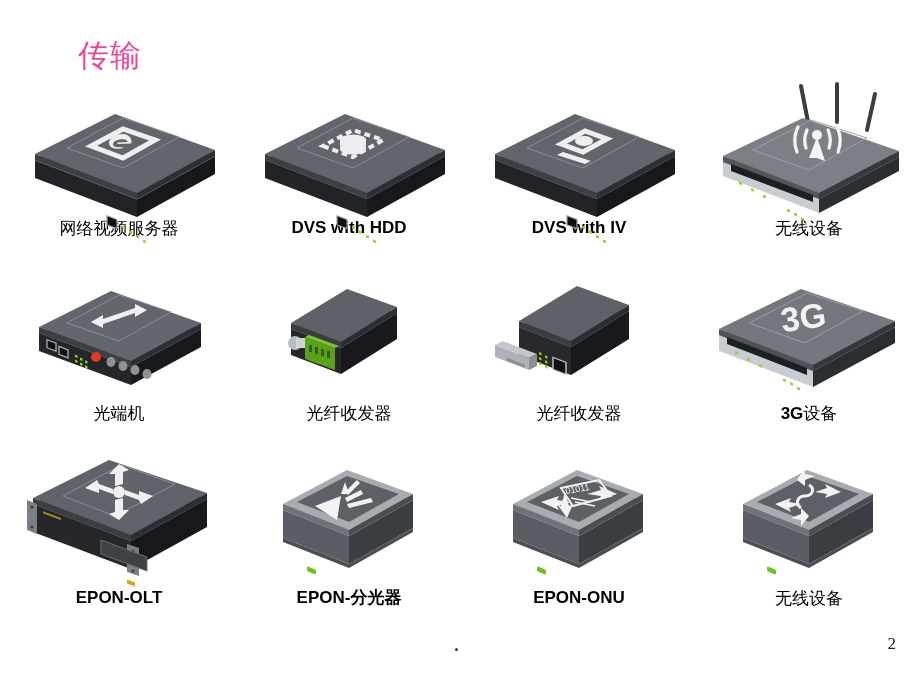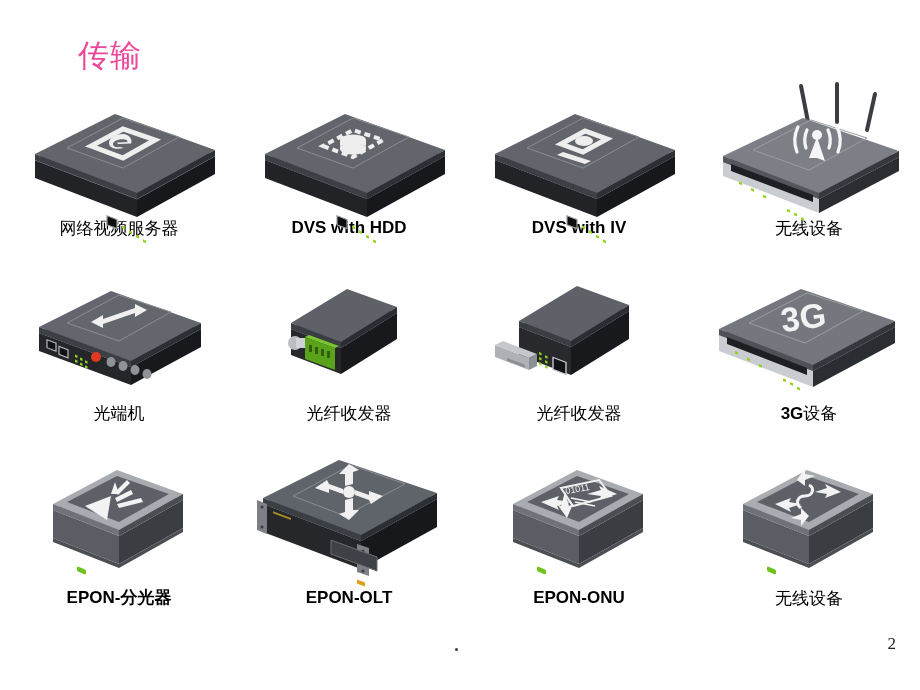--- a/index.html
+++ b/index.html
@@ -361,46 +361,20 @@
         <div class="caption"><span class="b">3G</span><span class="cjk">设备</span></div>
       </div>
     </div>
 
     <div class="row">
 
       <div class="cell">
         <div class="art">
           <svg width="200" height="135" viewBox="0 0 200 135">
             <g>
-              <polygon points="34,58 34,86 100,112 100,84" fill="#5a5e64"></polygon>
-              <polygon points="100,84 100,112 164,76 164,48" fill="#3a3d42"></polygon>
-              <polygon points="34,58 100,84 164,48 98,24" fill="#9da1a6"></polygon>
-              <polygon points="34,52 100,78 164,42 98,18" fill="#a8acb1"></polygon>
-              <polygon points="34,52 34,58 100,84 100,78" fill="#6f7379"></polygon>
-              <polygon points="100,78 100,84 164,48 164,42" fill="#4a4d52"></polygon>
-              <polygon points="48,50 100,70 150,42 98,24" fill="#5d6167"></polygon>
-              <polygon points="34,86 100,112 164,76 164,80 100,116 34,90" fill="#4b4e53"></polygon>
-            </g>
-            <g fill="#f2f2f2">
-              <polygon points="66,54 92,44 88,68"></polygon>
-              <polygon points="92,42 96,30 100,42"></polygon>
-              <polygon points="96,46 112,38 114,42 98,50"></polygon>
-              <polygon points="98,52 122,46 124,50 100,56"></polygon>
-              <polygon points="96,40 108,28 111,31 99,43"></polygon>
-            </g>
-            <rect x="58" y="92" width="9" height="5" rx="1.5" fill="#6fc21c" transform="skewY(21)"></rect>
-          </svg>
-        </div>
-        <div class="caption bold">EPON-分光器</div>
-      </div>
-
-      <div class="cell">
-        <div class="art">
-          <svg width="200" height="135" viewBox="0 0 200 135">
-            <g>
               <polygon points="14,52 14,80 112,117 112,89" fill="#25272b"></polygon>
               <polygon points="112,89 112,117 188,75 188,47" fill="#16181b"></polygon>
               <polygon points="14,52 112,89 188,47 90,14" fill="#565a60"></polygon>
               <polygon points="14,46 112,83 188,41 90,8" fill="#5f636a"></polygon>
               <polygon points="14,46 14,52 112,89 112,83" fill="#3b3e43"></polygon>
               <polygon points="112,83 112,89 188,47 188,41" fill="#2b2e32"></polygon>
               <polygon points="44,44 96,64 156,32 102,13" fill="none" stroke="#8a8e94" stroke-width="1"></polygon>
               <polygon points="8,48 8,78 18,82 18,52" fill="#7c8086"></polygon>
               <polygon points="108,92 108,120 120,124 120,96" fill="#7c8086"></polygon>
               <circle cx="13" cy="55" r="1.6" fill="#3a3d42"></circle>
@@ -432,49 +406,75 @@
               <polygon points="34,58 34,86 100,112 100,84" fill="#5a5e64"></polygon>
               <polygon points="100,84 100,112 164,76 164,48" fill="#3a3d42"></polygon>
               <polygon points="34,58 100,84 164,48 98,24" fill="#9da1a6"></polygon>
               <polygon points="34,52 100,78 164,42 98,18" fill="#a8acb1"></polygon>
               <polygon points="34,52 34,58 100,84 100,78" fill="#6f7379"></polygon>
               <polygon points="100,78 100,84 164,48 164,42" fill="#4a4d52"></polygon>
               <polygon points="48,50 100,70 150,42 98,24" fill="#5d6167"></polygon>
               <polygon points="34,86 100,112 164,76 164,80 100,116 34,90" fill="#4b4e53"></polygon>
             </g>
             <g fill="#f2f2f2">
-              <polygon points="82,36 120,28 132,44 94,54" fill="none" stroke="#f2f2f2" stroke-width="2"></polygon>
-              <text x="87" y="42" font-family="Liberation Sans, sans-serif" font-size="9" fill="#f2f2f2" transform="rotate(-10 87 42)">01011</text>
-              <g stroke="#f2f2f2" stroke-width="1.6" fill="none">
-                <path d="M92,46 L112,50"></path>
-                <path d="M96,50 L116,54"></path>
-              </g>
-              <polygon points="62,50 80,44 78,48 92,50 78,54 80,58"></polygon>
-              <polygon points="138,42 120,48 122,44 108,42 122,38 120,34"></polygon>
-              <polygon points="88,66 94,52 90,54 86,40 82,54 78,52"></polygon>
+              <polygon points="66,54 92,44 88,68"></polygon>
+              <polygon points="92,42 96,30 100,42"></polygon>
+              <polygon points="96,46 112,38 114,42 98,50"></polygon>
+              <polygon points="98,52 122,46 124,50 100,56"></polygon>
+              <polygon points="96,40 108,28 111,31 99,43"></polygon>
             </g>
             <rect x="58" y="92" width="9" height="5" rx="1.5" fill="#6fc21c" transform="skewY(21)"></rect>
           </svg>
         </div>
-        <div class="caption bold">EPON-ONU</div>
+        <div class="caption bold">EPON-分光器</div>
       </div>
 
       <div class="cell">
         <div class="art">
           <svg width="200" height="135" viewBox="0 0 200 135">
             <g>
               <polygon points="34,58 34,86 100,112 100,84" fill="#5a5e64"></polygon>
               <polygon points="100,84 100,112 164,76 164,48" fill="#3a3d42"></polygon>
               <polygon points="34,58 100,84 164,48 98,24" fill="#9da1a6"></polygon>
               <polygon points="34,52 100,78 164,42 98,18" fill="#a8acb1"></polygon>
               <polygon points="34,52 34,58 100,84 100,78" fill="#6f7379"></polygon>
               <polygon points="100,78 100,84 164,48 164,42" fill="#4a4d52"></polygon>
               <polygon points="48,50 100,70 150,42 98,24" fill="#5d6167"></polygon>
               <polygon points="34,86 100,112 164,76 164,80 100,116 34,90" fill="#4b4e53"></polygon>
             </g>
+            <g fill="#f2f2f2">
+              <polygon points="82,36 120,28 132,44 94,54" fill="none" stroke="#f2f2f2" stroke-width="2"></polygon>
+              <text x="87" y="42" font-family="Liberation Sans, sans-serif" font-size="9" fill="#f2f2f2" transform="rotate(-10 87 42)">01011</text>
+              <g stroke="#f2f2f2" stroke-width="1.6" fill="none">
+                <path d="M92,46 L112,50"></path>
+                <path d="M96,50 L116,54"></path>
+              </g>
+              <polygon points="62,50 80,44 78,48 92,50 78,54 80,58"></polygon>
+              <polygon points="138,42 120,48 122,44 108,42 122,38 120,34"></polygon>
+              <polygon points="88,66 94,52 90,54 86,40 82,54 78,52"></polygon>
+            </g>
+            <rect x="58" y="92" width="9" height="5" rx="1.5" fill="#6fc21c" transform="skewY(21)"></rect>
+          </svg>
+        </div>
+        <div class="caption bold">EPON-ONU</div>
+      </div>
+
+      <div class="cell">
+        <div class="art">
+          <svg width="200" height="135" viewBox="0 0 200 135">
+            <g>
+              <polygon points="34,58 34,86 100,112 100,84" fill="#5a5e64"></polygon>
+              <polygon points="100,84 100,112 164,76 164,48" fill="#3a3d42"></polygon>
+              <polygon points="34,58 100,84 164,48 98,24" fill="#9da1a6"></polygon>
+              <polygon points="34,52 100,78 164,42 98,18" fill="#a8acb1"></polygon>
+              <polygon points="34,52 34,58 100,84 100,78" fill="#6f7379"></polygon>
+              <polygon points="100,78 100,84 164,48 164,42" fill="#4a4d52"></polygon>
+              <polygon points="48,50 100,70 150,42 98,24" fill="#5d6167"></polygon>
+              <polygon points="34,86 100,112 164,76 164,80 100,116 34,90" fill="#4b4e53"></polygon>
+            </g>
             <g fill="#f2f2f2" stroke="#f2f2f2" stroke-width="2">
               <path d="M92,56 C86,52 88,44 96,44 C104,44 106,36 100,33" fill="none" stroke-width="3"></path>
               <polygon points="66,52 82,46 80,50 92,52 80,56 82,60" stroke="none"></polygon>
               <polygon points="132,40 116,46 118,42 106,40 118,36 116,32" stroke="none"></polygon>
               <polygon points="88,28 96,16 96,22 106,24 96,28 96,34" stroke="none"></polygon>
               <polygon points="100,64 92,74 92,68 82,66 92,62 92,56" stroke="none"></polygon>
             </g>
             <rect x="58" y="92" width="9" height="5" rx="1.5" fill="#6fc21c" transform="skewY(21)"></rect>
           </svg>
         </div>

